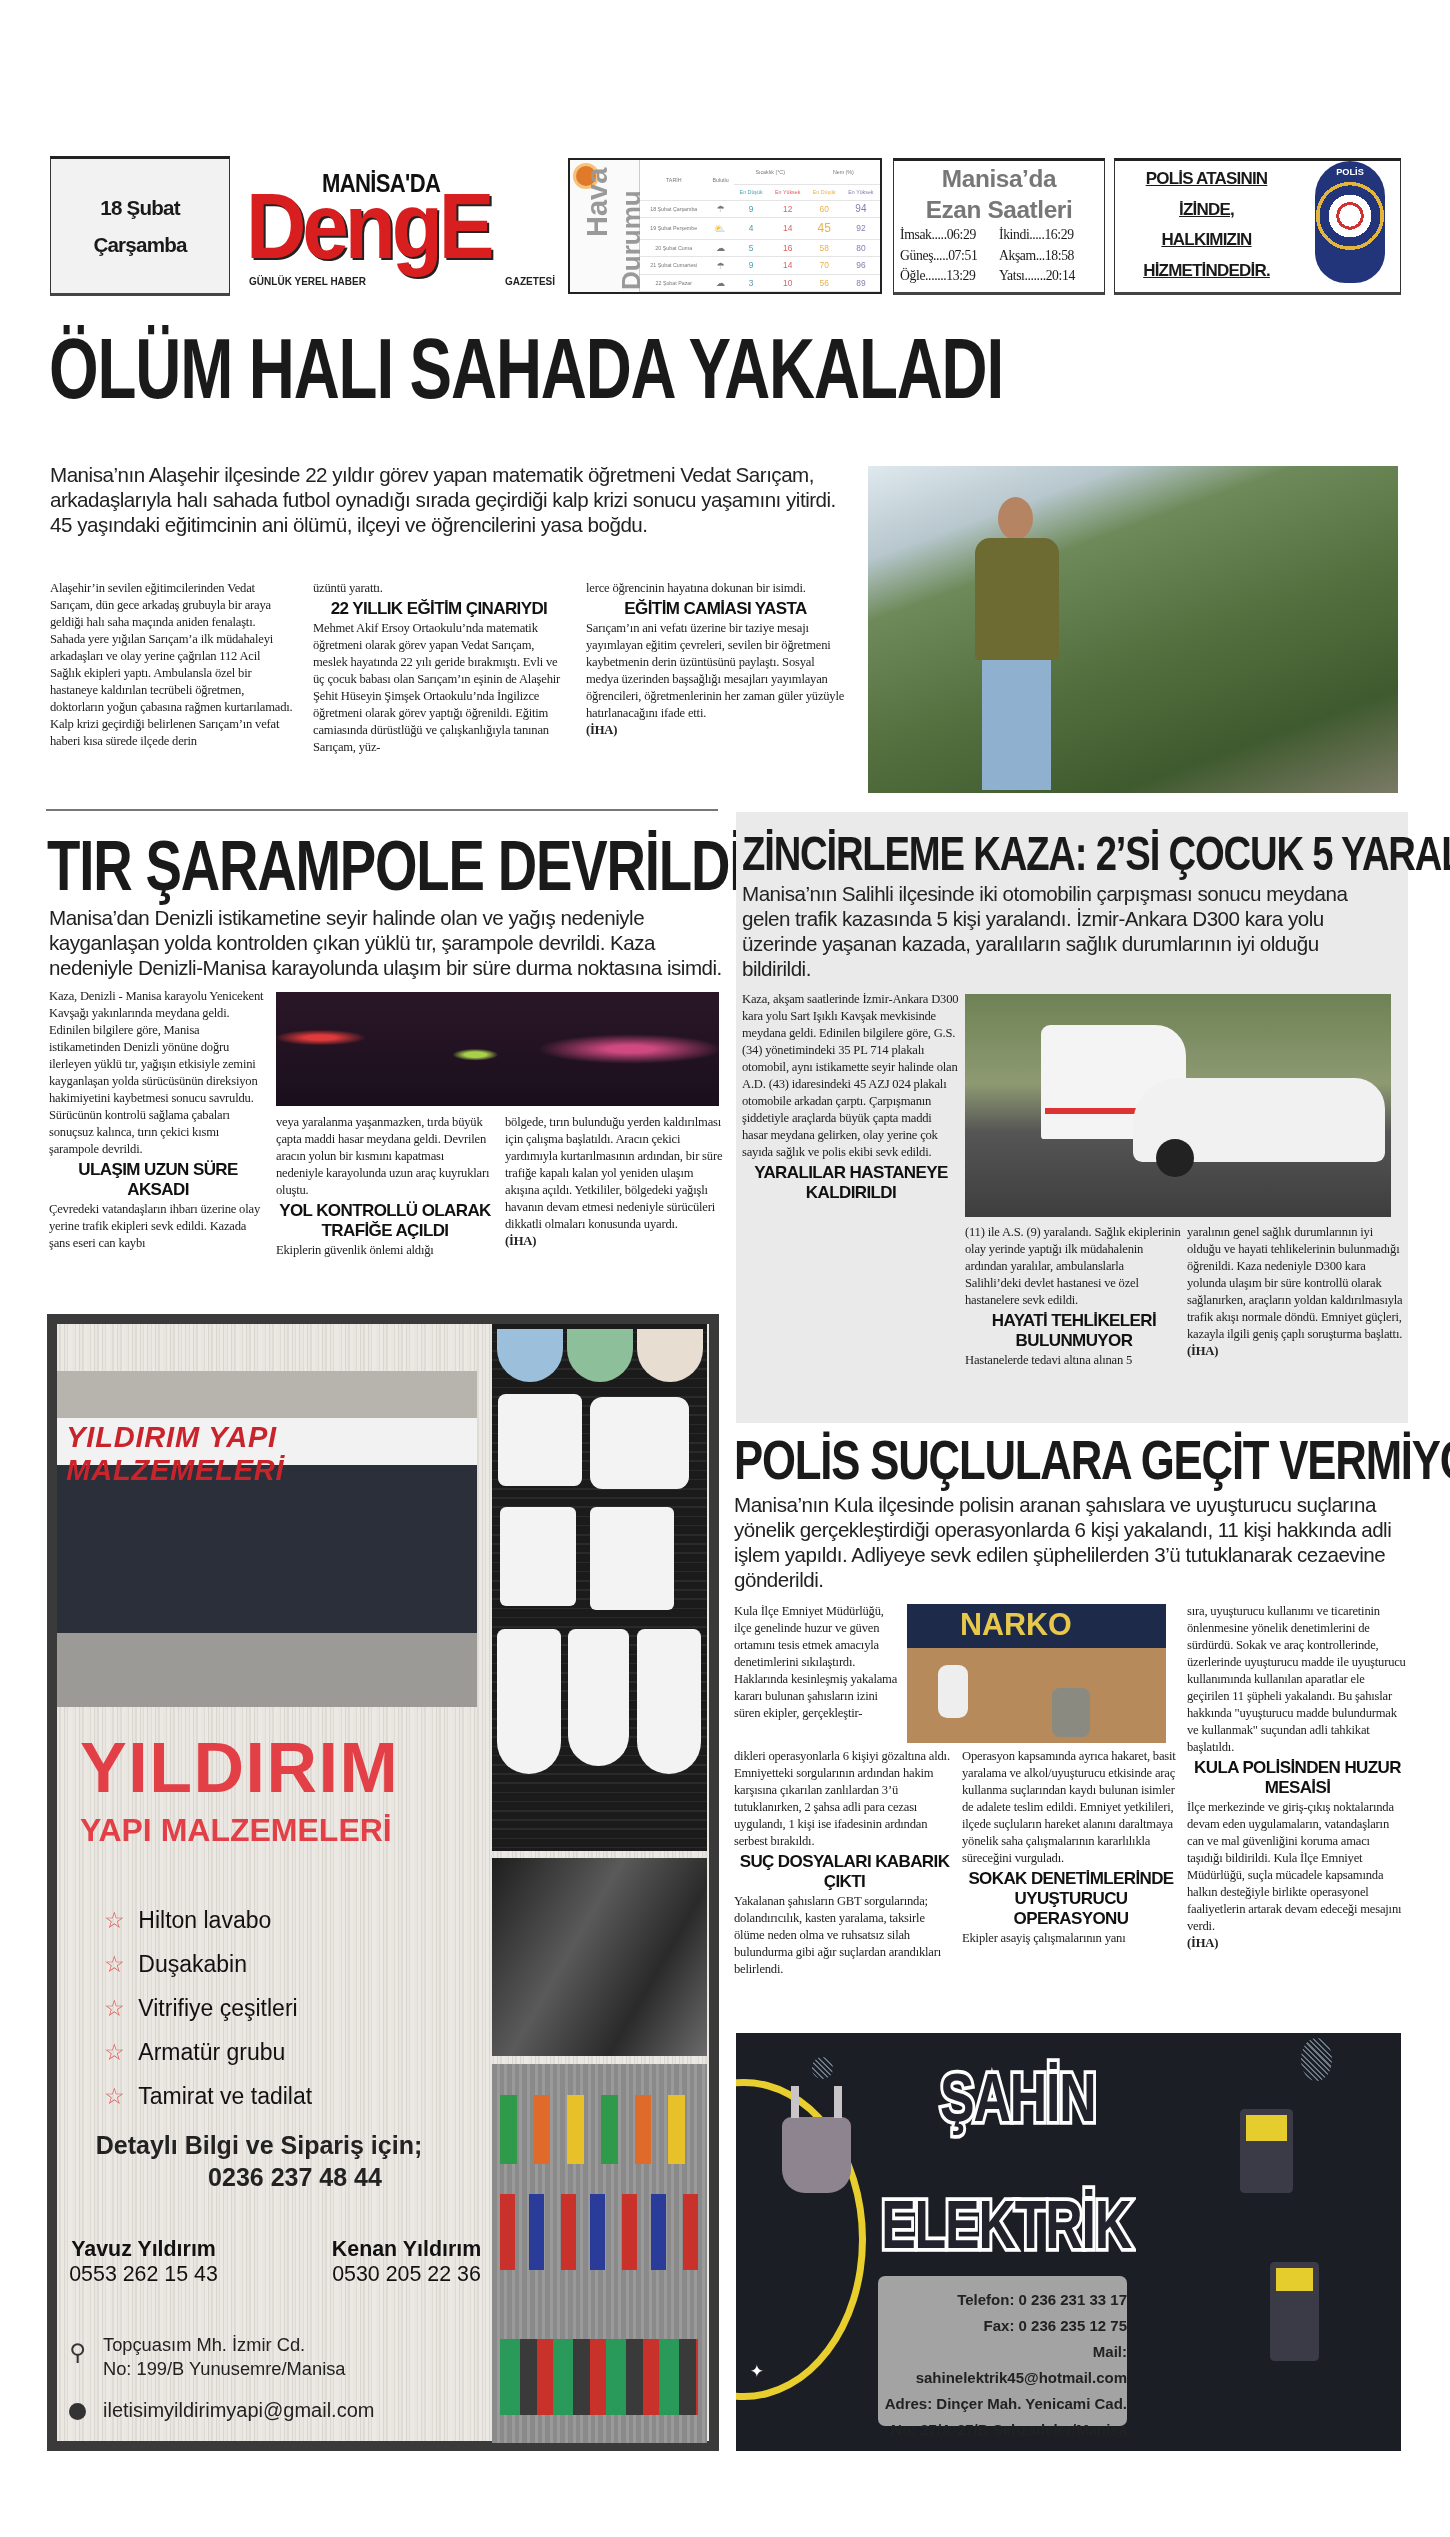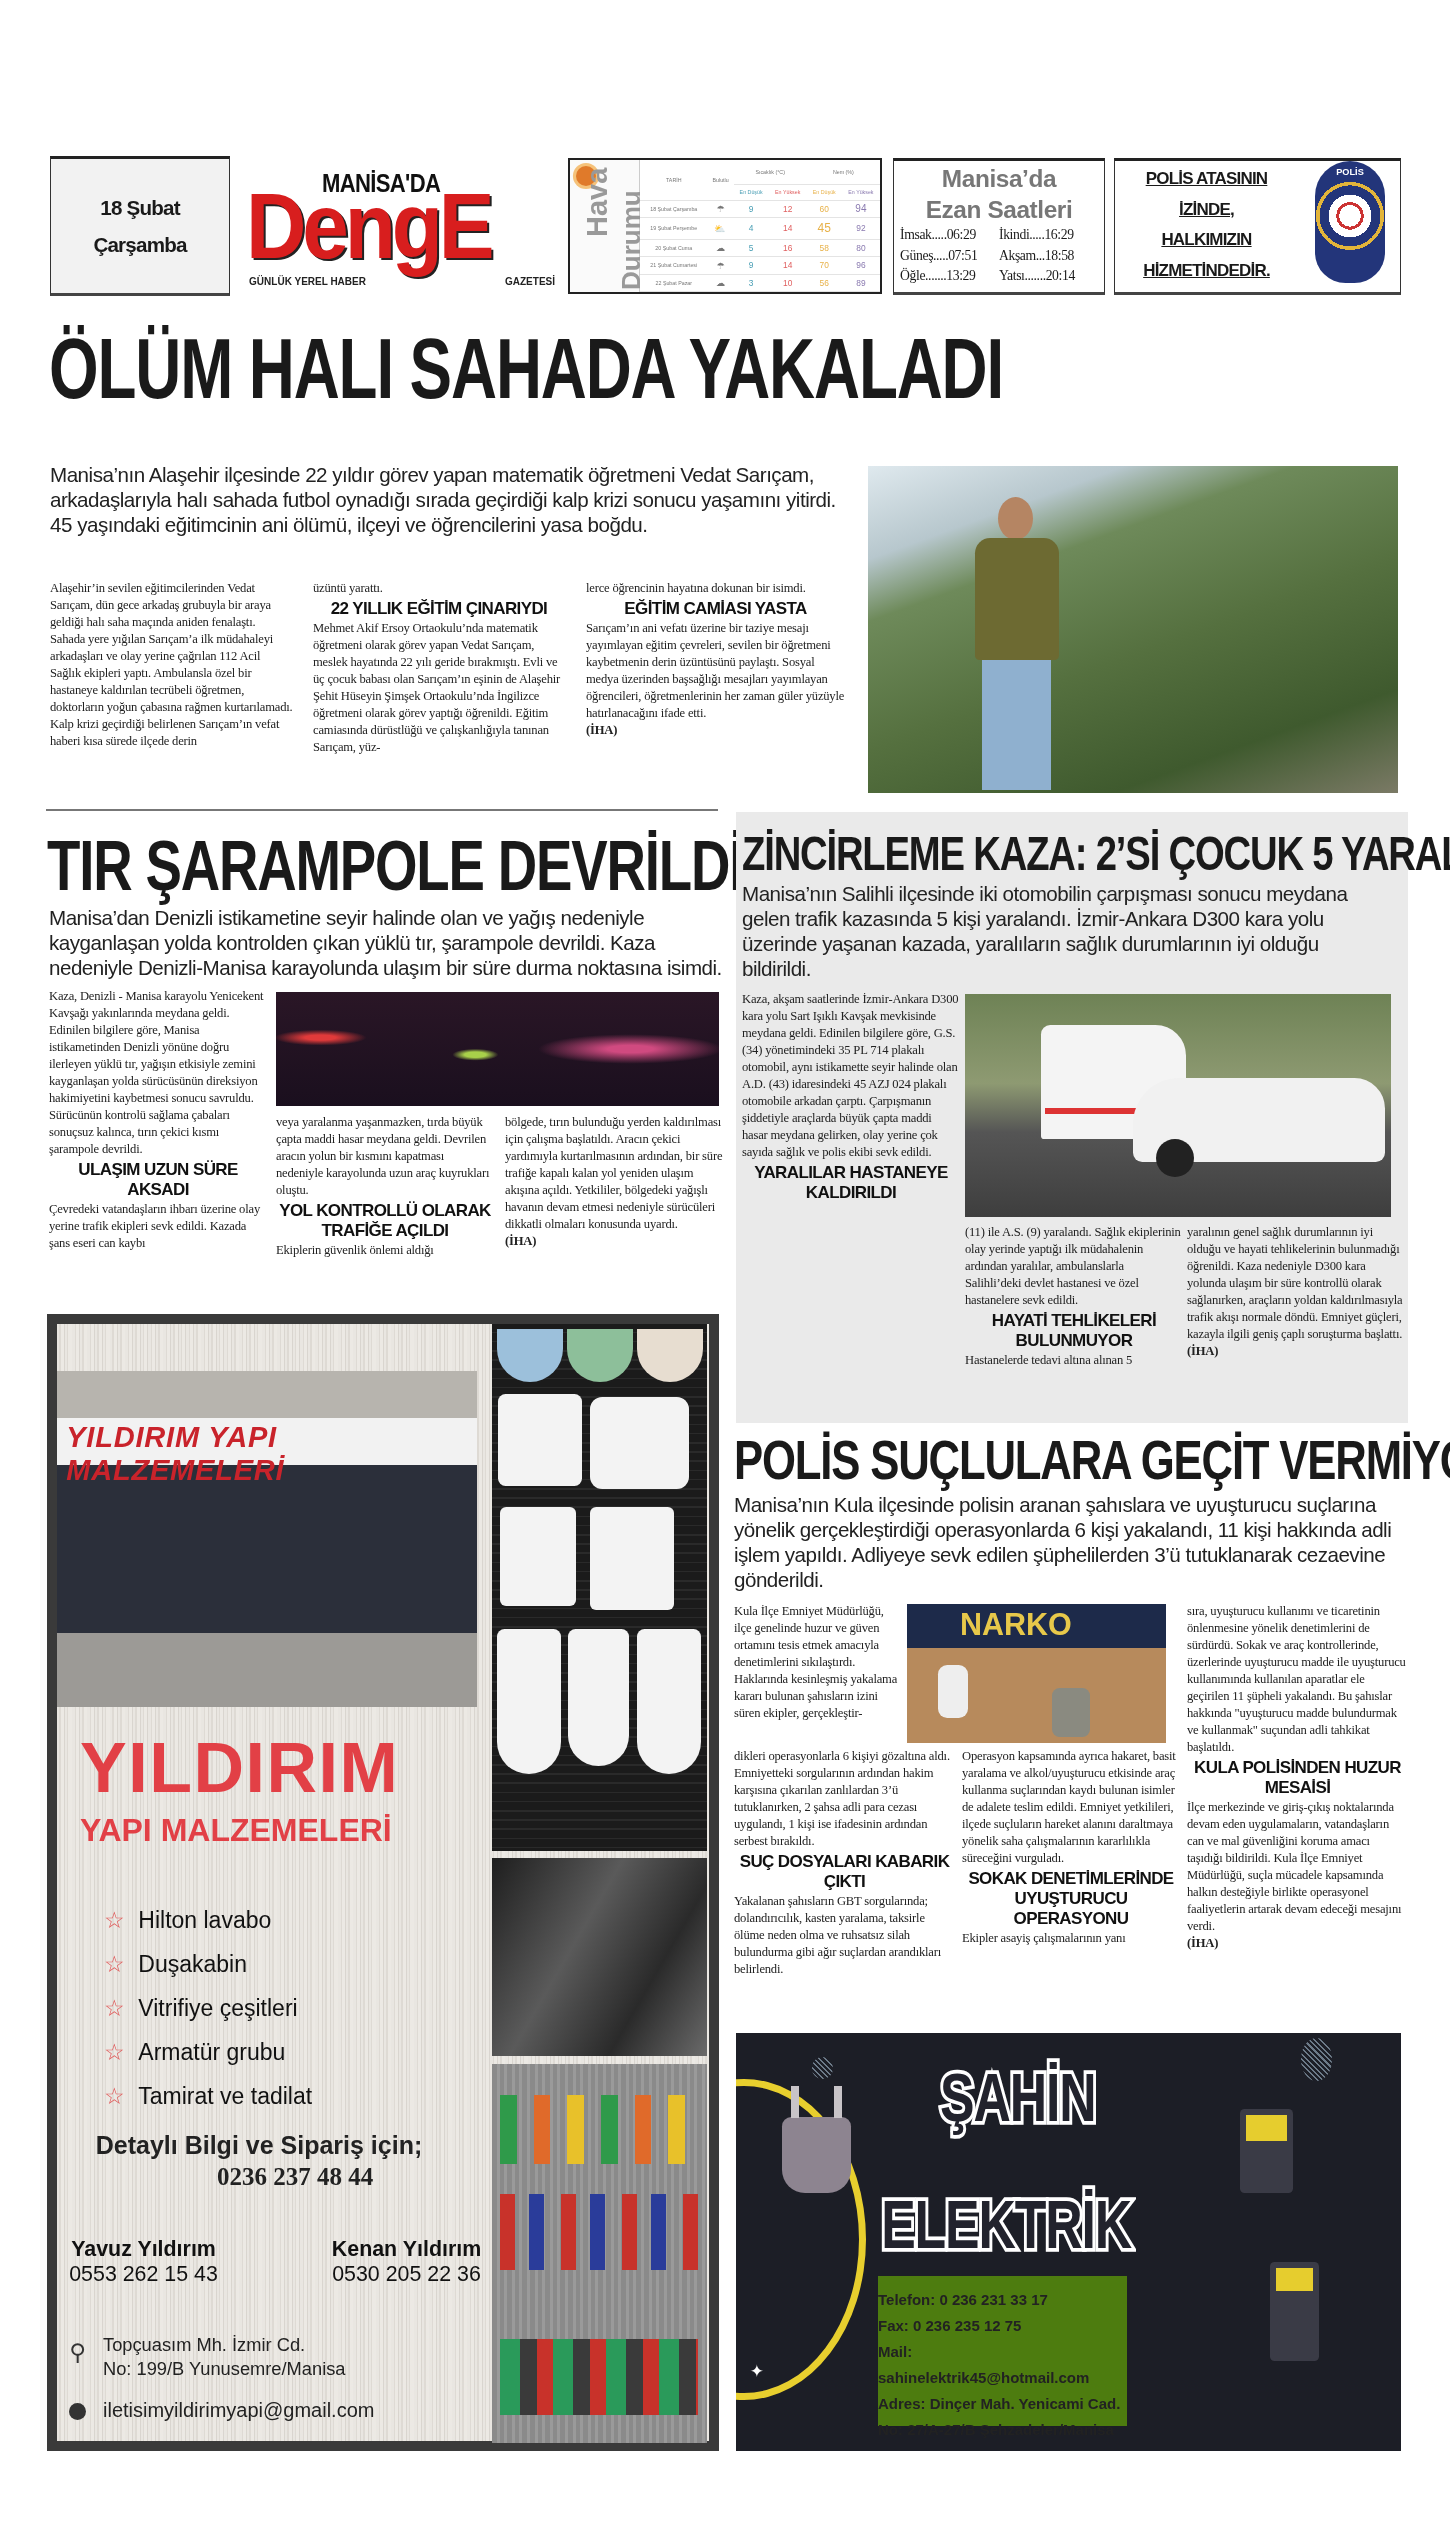--- a/index.html
+++ b/index.html
@@ -14,21 +14,21 @@
 .hbox{border:1.5px solid #333;border-top:3.1px solid #222;border-bottom:3.1px solid #444;background:#fff}
 .date-box{background:#f2f2f2;display:flex;flex-direction:column;align-items:center;justify-content:center;font-family:"Liberation Sans",sans-serif;font-weight:bold;font-size:20.6px;line-height:37px;letter-spacing:-0.8px}
 .wtable{border-collapse:collapse;font-family:"Liberation Sans",sans-serif;font-size:5.3px;color:#777;width:100%;height:100%}
 .wtable td,.wtable th{border-bottom:0.8px solid #e4e4e4;text-align:center;font-weight:normal;padding:0 1.5px}
 .ezan-title{font-family:"Liberation Sans",sans-serif;font-weight:bold;color:#777;font-size:24.4px;line-height:30.5px;text-align:center;letter-spacing:-0.4px}
 .ezan-grid{display:grid;grid-template-columns:1fr 1fr;font-family:"Liberation Serif",serif;font-size:13.7px;line-height:20.6px;padding:0 6.1px;letter-spacing:-0.4px}
 .polis-text{font-family:"Liberation Sans",sans-serif;font-weight:bold;font-size:17px;line-height:30.5px;text-align:center;text-decoration:underline;letter-spacing:-0.8px}
 .ad-wood{background:repeating-linear-gradient(90deg,#e9e6e1 0 2.3px,#dedad4 2.3px 3.8px,#ece9e4 3.8px 6.9px,#d9d5cf 6.9px 7.6px)}
 .feat li{list-style:none;font-family:"Liberation Sans",sans-serif;font-size:23px;line-height:44px;color:#111}
 .feat .star{color:#e05a5a;font-size:23px;margin-right:13.7px}
-.yellow-box{background:#4d7c0f;border-radius:0;font-family:"Liberation Sans",sans-serif;font-weight:bold;color:#222;text-align:left;font-size:18.3px;line-height:23px}
+.yellow-box{background:#a3a3a3;border-radius:7px;font-family:"Liberation Sans",sans-serif;font-weight:bold;color:#222;text-align:right;font-size:18.3px;line-height:23px}
 </style>
 </head>
 <body>
 
 <div class="abs hbox date-box" style="left:50px;top:156px;width:180px;height:140px">
   <span>18 Şubat</span>
   <span>Çarşamba</span>
 </div>
 
 <div class="abs" style="left:246px;top:160px;width:321px;height:137px">
@@ -242,21 +242,21 @@
   <div class="abs" style="left:23px;top:404px;font-family:'Liberation Sans',sans-serif;font-weight:bold;font-size:70px;color:#e24046;letter-spacing:1.5px">YILDIRIM</div>
   <div class="abs" style="left:23px;top:488px;font-family:'Liberation Sans',sans-serif;font-weight:bold;font-size:32px;color:#e24046">YAPI MALZEMELERİ</div>
   <ul class="abs feat" style="left:47px;top:574px">
     <li><span class="star">☆</span><span>Hilton lavabo</span></li>
     <li><span class="star">☆</span><span>Duşakabin</span></li>
     <li><span class="star">☆</span><span>Vitrifiye çeşitleri</span></li>
     <li><span class="star">☆</span><span>Armatür grubu</span></li>
     <li><span class="star">☆</span><span>Tamirat ve tadilat</span></li>
   </ul>
   <div class="abs" style="left:16px;top:807px;width:372px;text-align:center;font-family:'Liberation Sans',sans-serif;font-weight:bold;font-size:25px;color:#222">Detaylı Bilgi ve Sipariş için;</div>
-  <div class="abs" style="left:0;top:839px;width:476px;text-align:center;font-family:Liberation Serif, serif;font-weight:bold;font-size:25px;color:#222">0236 237 48 44</div>
+  <div class="abs" style="left:0;top:839px;width:476px;text-align:center;font-family:Liberation Sans, sans-serif;font-weight:bold;font-size:25px;color:#222">0236 237 48 44</div>
   <div class="abs" style="left:12.2px;top:913px;width:412px;display:flex;justify-content:space-between;font-family:'Liberation Sans',sans-serif;color:#111">
     <div style="text-align:center">
       <div style="font-weight:bold;font-size:21.4px">Yavuz Yıldırım</div>
       <div style="font-size:21.4px">0553 262 15 43</div>
     </div>
     <div style="text-align:center">
       <div style="font-weight:bold;font-size:21.4px">Kenan Yıldırım</div>
       <div style="font-size:21.4px">0530 205 22 36</div>
     </div>
   </div>

